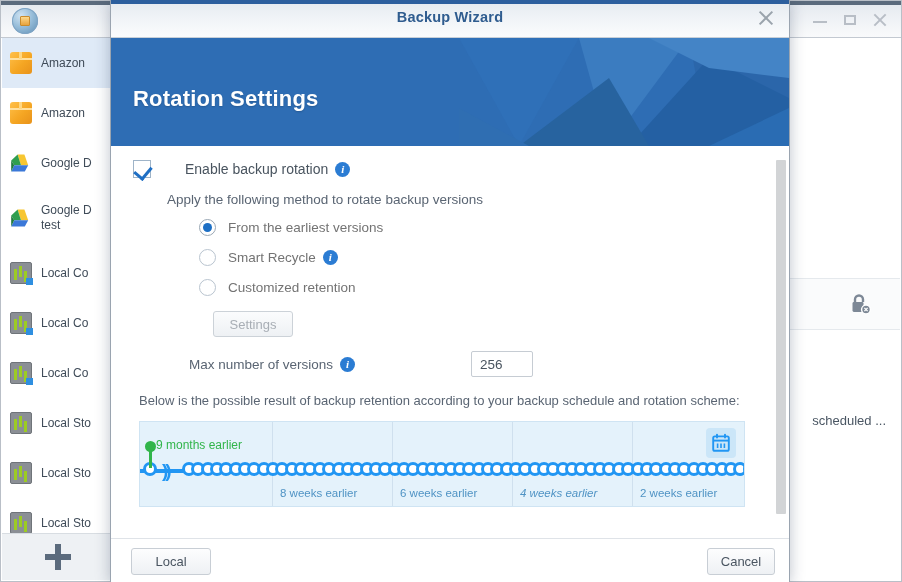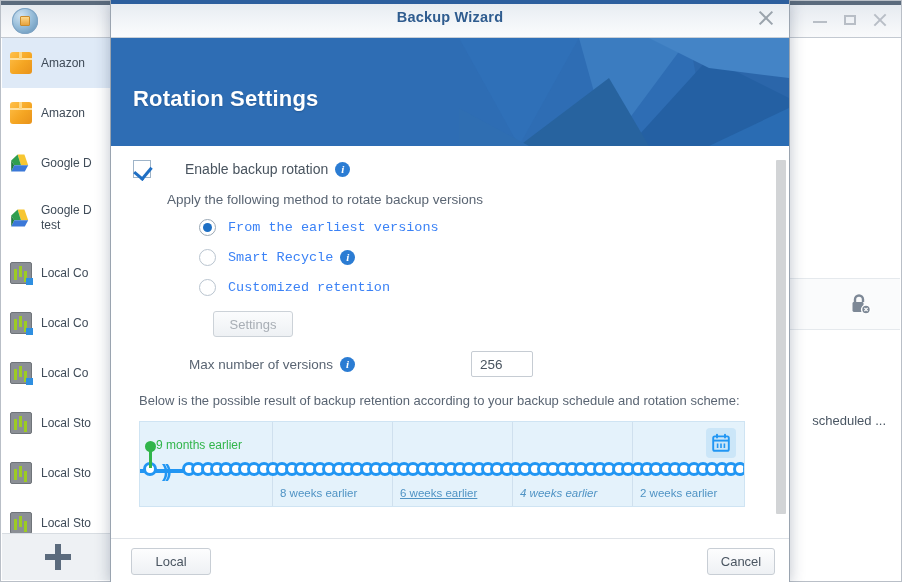--- a/index.html
+++ b/index.html
@@ -142,21 +142,21 @@
 
   .radio-row{display:flex;align-items:center;margin:0 0 13px 66px;}
   .radio{
     position:relative;width:17px;height:17px;border-radius:50%;border:1px solid #b9c4cf;
     background:#fff;box-sizing:border-box;margin-right:12px;flex:0 0 17px;
   }
   .radio.on{border-color:#9aa7b4;}
   .radio.on:after{
     content:"";position:absolute;left:3px;top:3px;width:9px;height:9px;border-radius:50%;background:#1d6fc4;
   }
-  .radio-label{font-size:13.5px;color:#3b82f6;font-family:Liberation Mono, monospace;}
+  .radio-label{font-size:13.5px;color:#737373;}
 
   #settings-btn{
     margin:2px 0 14px 80px;width:80px;height:26px;
     background:linear-gradient(to bottom,#fbfcfd,#eef1f4);
     border:1px solid #ccd2d8;border-radius:3px;color:#a8aeb5;font-size:13px;
     font-family:inherit;cursor:default;
   }
 
   #maxver-row{display:flex;align-items:center;margin:0 0 14px 56px;}
   #maxver-label{font-size:13.5px;color:#5a6573;}
@@ -436,21 +436,21 @@
             <div class="tl-dot" style="left: 593.311px;"></div>
             <div class="tl-dot" style="left: 602.656px;"></div>
             <div class="tl-dot" style="left: 3px;"></div>
           </div>
         <div id="tl-break">))</div>
         <div id="tl-green-stem"></div>
         <div id="tl-green-pin"></div>
         <div id="tl-green-label">9 months earlier</div>
         <div id="tl-weeks">
             <div class="tl-week" style="left: 140px;">8 weeks earlier</div>
-            <div class="tl-week" style="left: 260px; text-decoration: underline;">6 weeks earlier</div>
+            <div class="tl-week" style="left: 260px;">6 weeks earlier</div>
             <div class="tl-week" style="left: 380px; font-style: italic;">4 weeks earlier</div>
             <div class="tl-week" style="left: 500px;">2 weeks earlier</div>
           </div>
         <div id="calendar-btn">
           <svg width="20" height="20" viewBox="0 0 20 20">
             <rect x="2.2" y="3.4" width="15.6" height="14.4" rx="1.6" fill="none" stroke="#2196f3" stroke-width="1.9"></rect>
             <path d="M2.2 7.6h15.6" stroke="#2196f3" stroke-width="1.9"></path>
             <path d="M6 1.6v3M14 1.6v3" stroke="#2196f3" stroke-width="1.9" stroke-linecap="round"></path>
             <path d="M6.6 10.6v4.4M10 10.6v4.4M13.4 10.6v4.4" stroke="#2196f3" stroke-width="1.6"></path>
           </svg>

